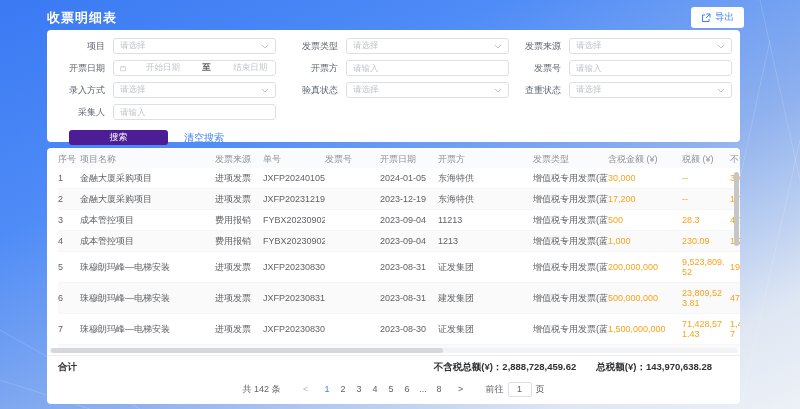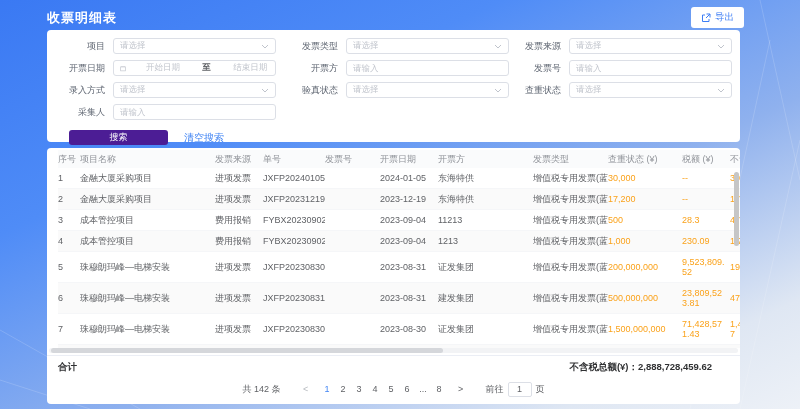--- a/index.html
+++ b/index.html
@@ -214,21 +214,21 @@
       <thead>
           <tr>
             <th>序号</th>
             <th>项目名称</th>
             <th>发票来源</th>
             <th>单号</th>
             <th>发票号</th>
             <th>开票日期</th>
             <th>开票方</th>
             <th>发票类型</th>
-            <th>查重状态 (¥)</th>
+            <th>含税金额 (¥)</th>
             <th>税额 (¥)</th>
             <th>不含税金额 (¥)</th>
           </tr>
         </thead>
       <tbody>
           <tr>
             <td>1</td>
             <td>金融大厦采购项目</td>
             <td>进项发票</td>
             <td>JXFP20240105001</td>
@@ -335,20 +335,21 @@
     </table>
   </div>
   <div class="vscroll"></div>
   <div class="hscroll">
     <div class="hthumb"></div>
   </div>
   <div class="totals">
     <span>合计</span>
     <span class="totals-group">
       <span class="t-item"><span>不含税总额(¥)：</span><span>2,888,728,459.62</span></span>
+      <span class="t-item"><span>总税额(¥)：</span><span>143,970,638.28</span></span>
     </span>
   </div>
   <div class="pagination">
     <span class="pg-total">共 142 条</span>
     <span class="pg-arrow">&lt;</span>
     <span style="display:flex;gap:3px;">
         <span class="pg-page active">1</span>
         <span class="pg-page">2</span>
         <span class="pg-page">3</span>
         <span class="pg-page">4</span>

